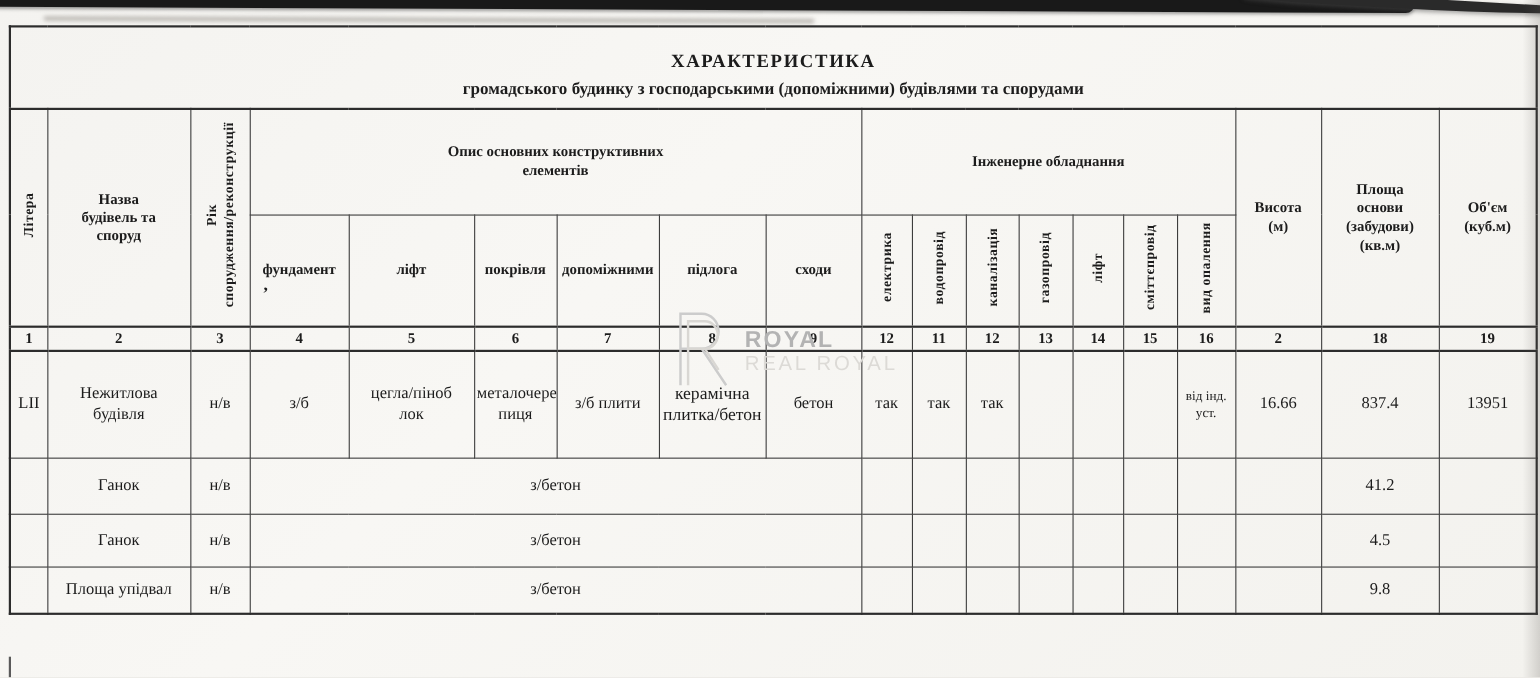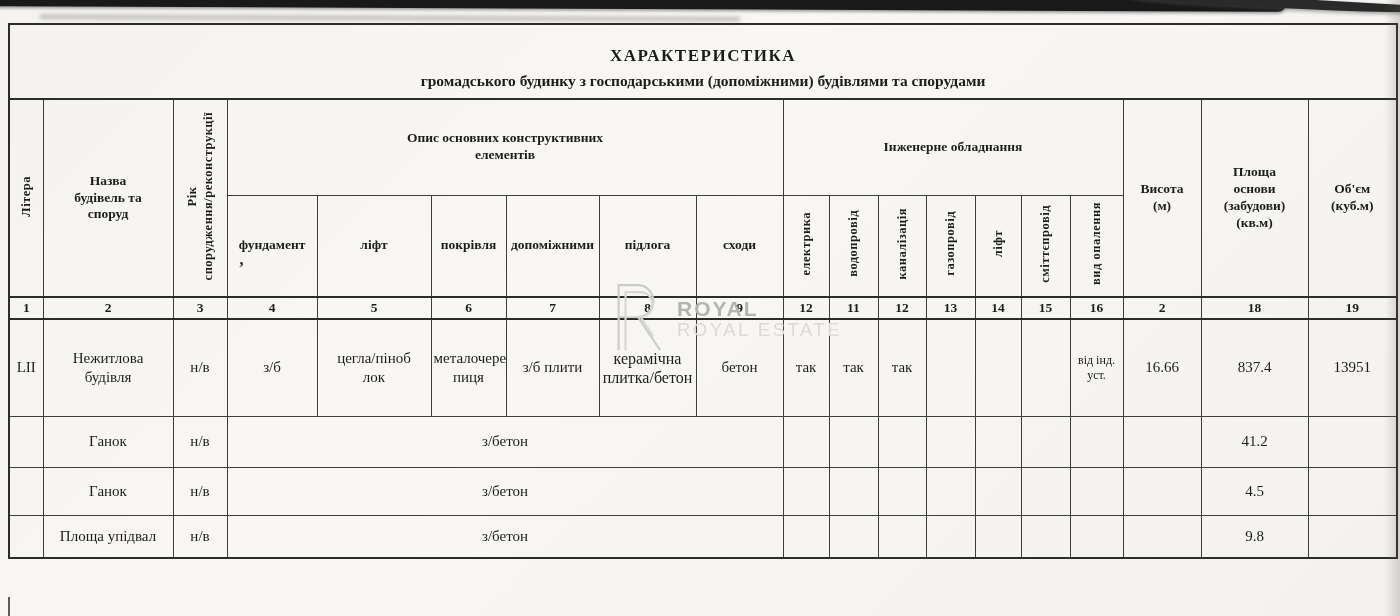--- a/index.html
+++ b/index.html
@@ -236,17 +236,17 @@
 
   <div class="watermark">
     <svg class="wm-logo" viewBox="0 0 44 52">
       <g fill="none" stroke="#cccccc" stroke-width="1.6">
         <path d="M8,50 V3 H22 a11,11.5 0 0 1 0 23 H8 M22,26 L38,50"></path>
         <path d="M13,50 V8 H24 a8.5,9 0 0 1 0 18 H13 M24,26 L33,40" stroke="#d9d7d3"></path>
       </g>
     </svg>
     <div class="wm-text">
       <div class="wm-name">ROYAL</div>
-      <div class="wm-tagline">ROYAL ESTATE</div>
+      <div class="wm-tagline">REAL ROYAL</div>
     </div>
   </div>
 
 </div>
 
 </body></html>

